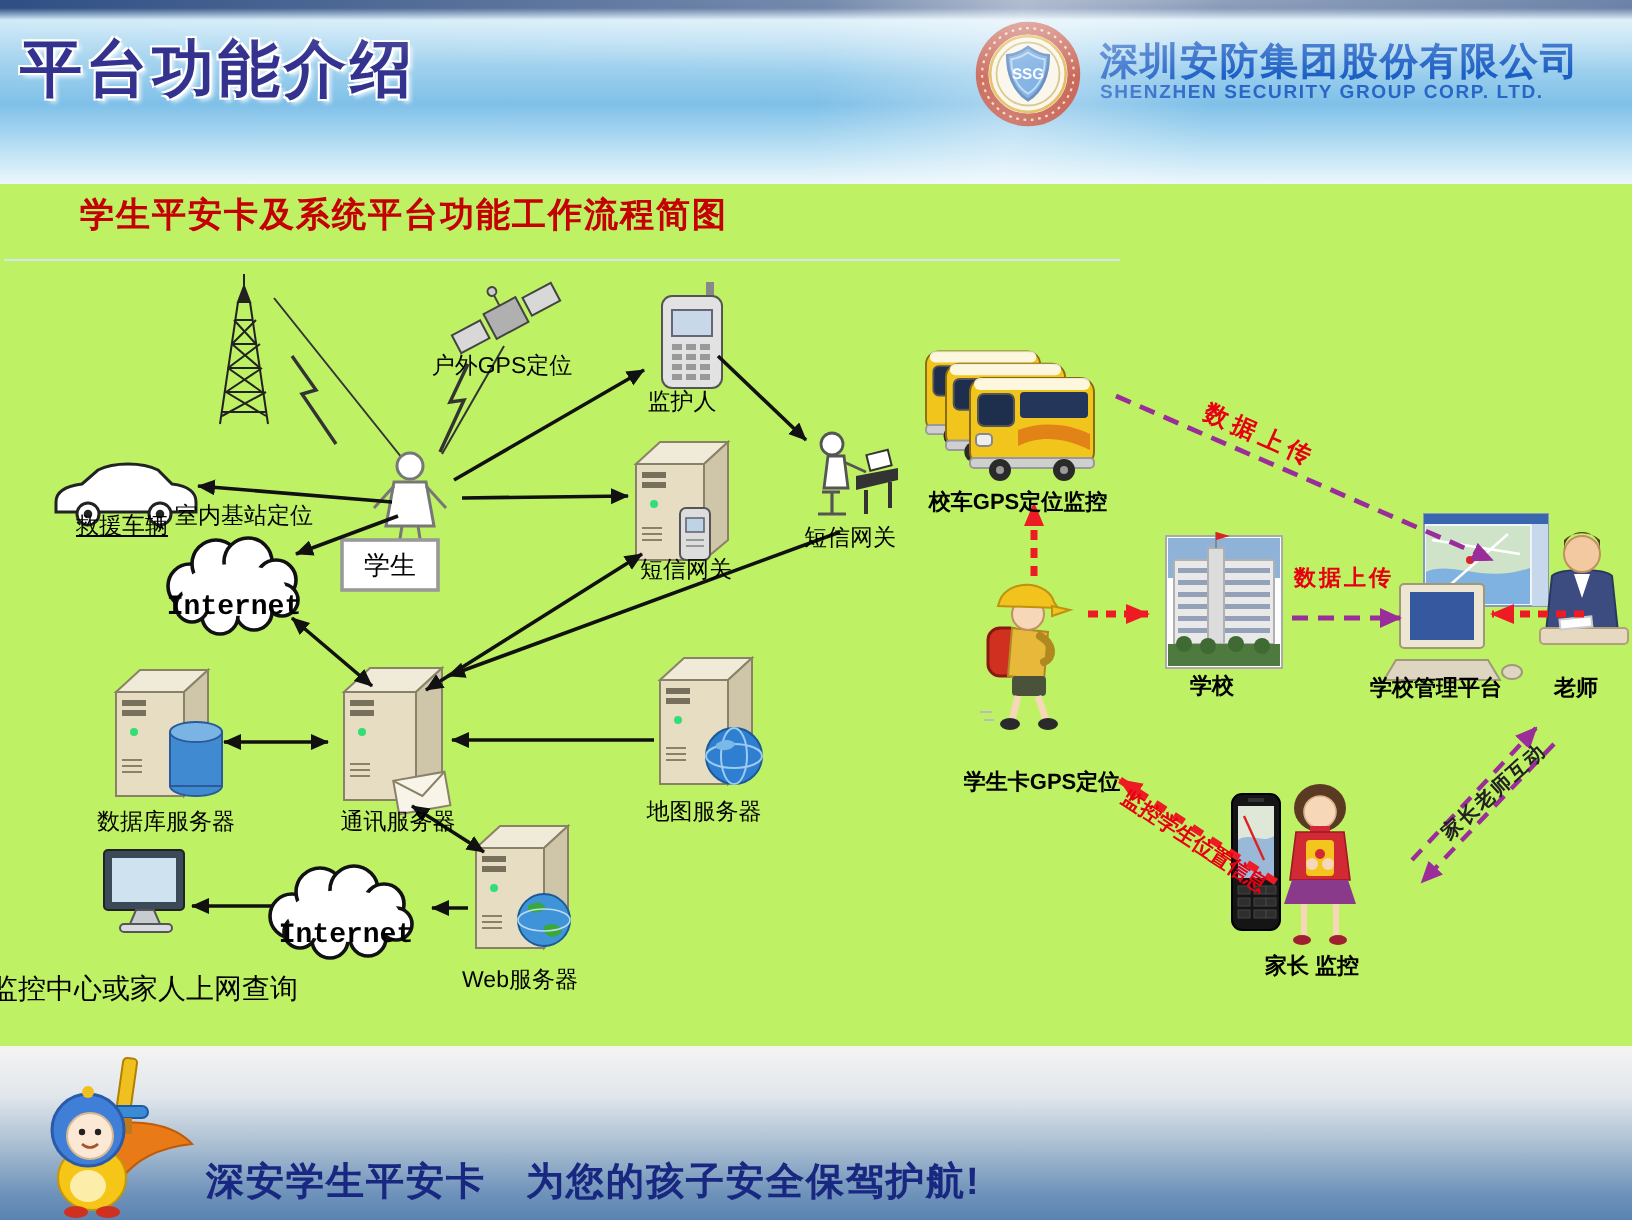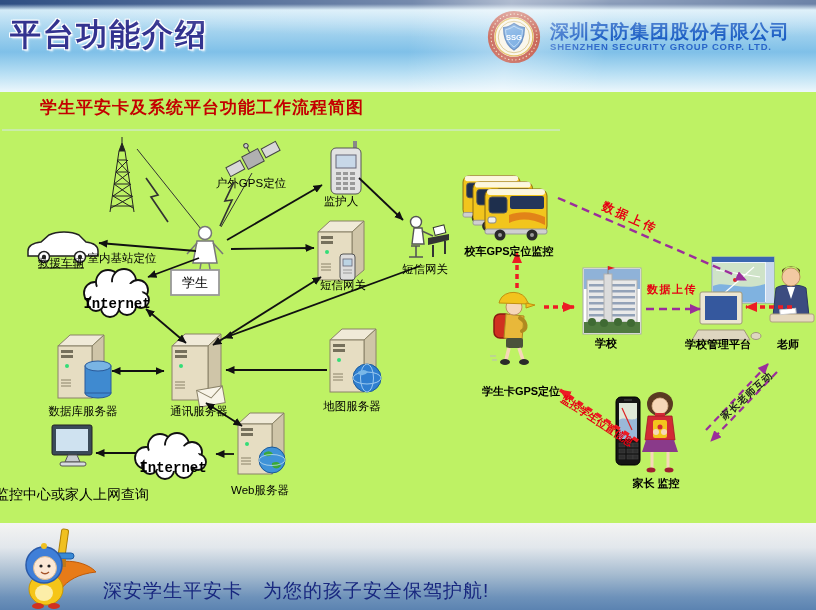--- a/index.html
+++ b/index.html
@@ -21,21 +21,21 @@
   
   .lbl{position:absolute;transform:translate(-50%,-50%);font-size:11.5px;color:#000;white-space:nowrap;z-index:3;}
   .lbl.b{font-weight:bold;font-size:11px;}
   .lbl.serif{font-family:Liberation Mono, monospace;font-size:14px;font-weight:bold;margin-top:10px;}
   .lbl.red{color:#e60012;font-weight:bold;}
   .lbl.dark{color:#222;font-weight:bold;}
   .diagram-svg{position:absolute;left:0;top:125px;z-index:1;}
   
   .footer{position:absolute;left:0;top:523px;width:816px;height:87px;
     background:linear-gradient(180deg,#f4f4f2 0%,#e2e7ec 28%,#a4bacf 60%,#6e92ba 85%,#5b83b1 100%);}
-  .slogan{position:absolute;left:103px;top:578px;font-size:19px;font-weight:normal;color:#18277f;letter-spacing:1px;z-index:3;}
+  .slogan{position:absolute;left:103px;top:578px;font-size:19px;font-weight:bold;color:#18277f;letter-spacing:1px;z-index:3;}
   .mascot{position:absolute;left:8px;top:527px;z-index:3;}
 </style>
 </head>
 <body>
 
 <div class="slide">
 
   <div class="header">
     <div class="title">平台功能介绍</div>
     <div class="logo">

